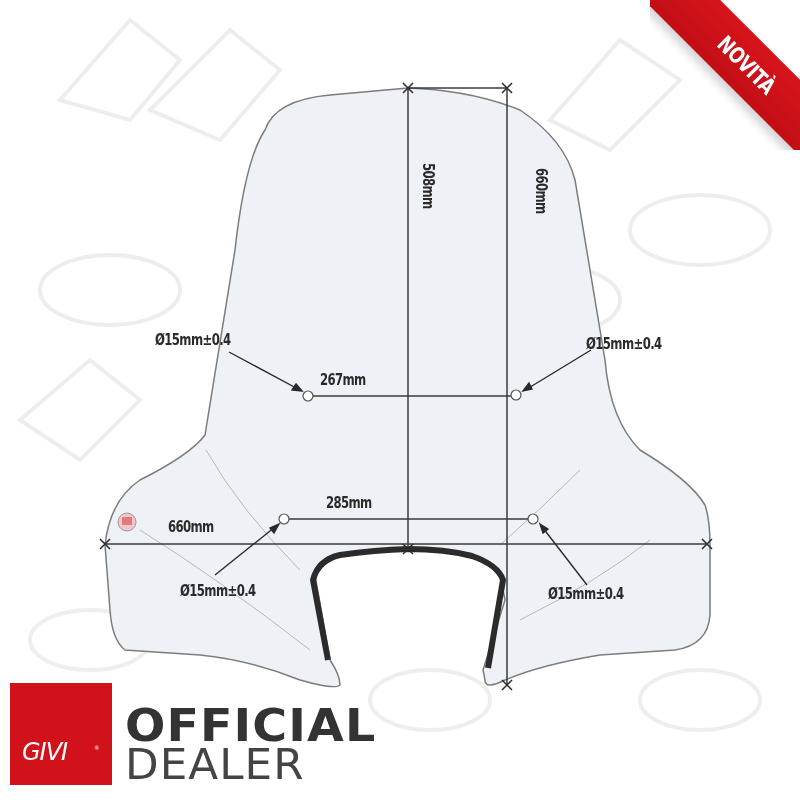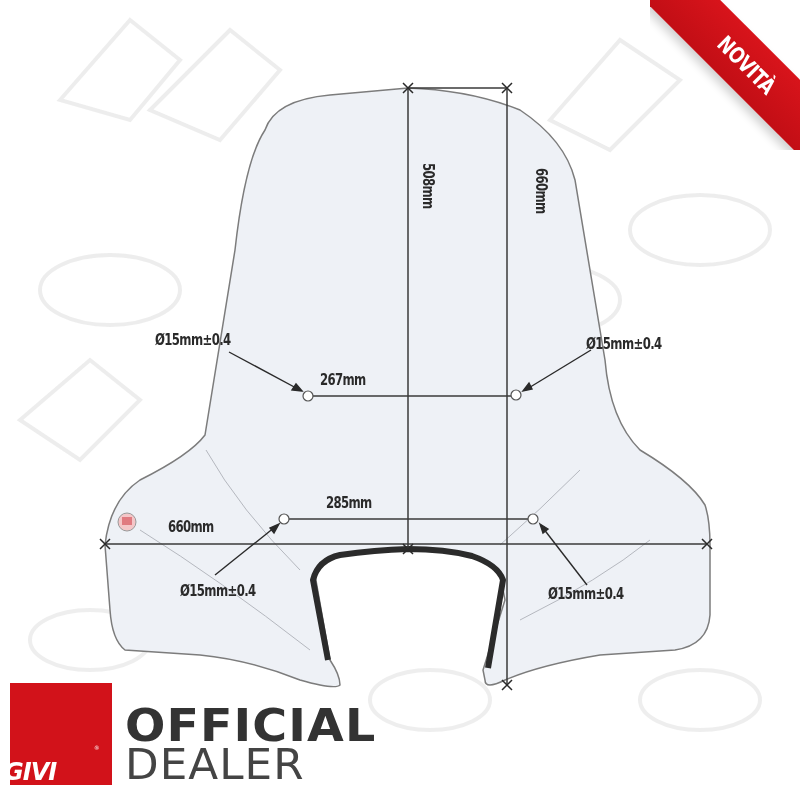--- a/index.html
+++ b/index.html
@@ -5,21 +5,21 @@
     html, body { margin: 0; padding: 0; }
     body { width: 800px; height: 800px; background: #ffffff; position: relative; overflow: hidden; font-family: "DejaVu Sans Condensed", "DejaVu Sans", sans-serif; }
     .stage { position: absolute; left: 0; top: 0; width: 800px; height: 800px; }
     svg.drawing { position: absolute; left: 0; top: 0; }
     .dim-label { position: absolute; font-family: "DejaVu Sans", sans-serif; font-weight: bold; font-size: 15px; color: #2a2a2a; letter-spacing: -0.8px; white-space: nowrap; transform: scaleX(0.78); transform-origin: left center; }
     .dim-label.vert { transform: rotate(90deg) scaleX(0.78); transform-origin: left top; }
     .ribbon-wrap { position: absolute; right: 0; top: 0; width: 150px; height: 150px; overflow: hidden; }
     .ribbon { position: absolute; width: 230px; height: 54px; background: linear-gradient(#d8141b, #c20e15); right: -62px; top: 38px; transform: rotate(45deg); box-shadow: 0 6px 10px rgba(0,0,0,0.18); display: flex; align-items: center; justify-content: center; }
     .ribbon span { color: #ffffff; font-family: "DejaVu Sans", sans-serif; font-weight: bold; font-size: 22px; letter-spacing: -0.5px; transform: scaleX(0.8); }
     .logo-box { position: absolute; left: 10px; top: 683px; width: 102px; height: 102px; background: #d2121a; }
-    .logo-text { position: absolute; left: 4px; top: 738px; color: #ffffff; font-family: "DejaVu Sans", sans-serif; font-weight: bold; font-style: italic; font-size: 24px; letter-spacing: -1px; margin-top: 20px; }
+    .logo-text { position: absolute; left: 22px; top: 738px; color: #ffffff; font-family: "DejaVu Sans", sans-serif; font-weight: normal; font-style: italic; font-size: 24px; letter-spacing: -1px; }
     .logo-reg { position: absolute; left: 94px; top: 744px; color: #ffffff; font-size: 6px; }
     .dealer-1 { position: absolute; left: 125px; top: 700px; font-family: "DejaVu Sans", sans-serif; font-weight: bold; font-size: 44px; color: #333333; letter-spacing: 1px; transform: scaleX(1.08); transform-origin: left center; }
     .dealer-2 { position: absolute; left: 125px; top: 740px; font-family: "DejaVu Sans", sans-serif; font-weight: normal; font-size: 42px; color: #444444; letter-spacing: 1px; transform: scaleX(1.04); transform-origin: left center; }
   </style>
 </head>
 <body>
 
 <div class="stage">
 
   <svg class="drawing" width="800" height="800" viewBox="0 0 800 800">

